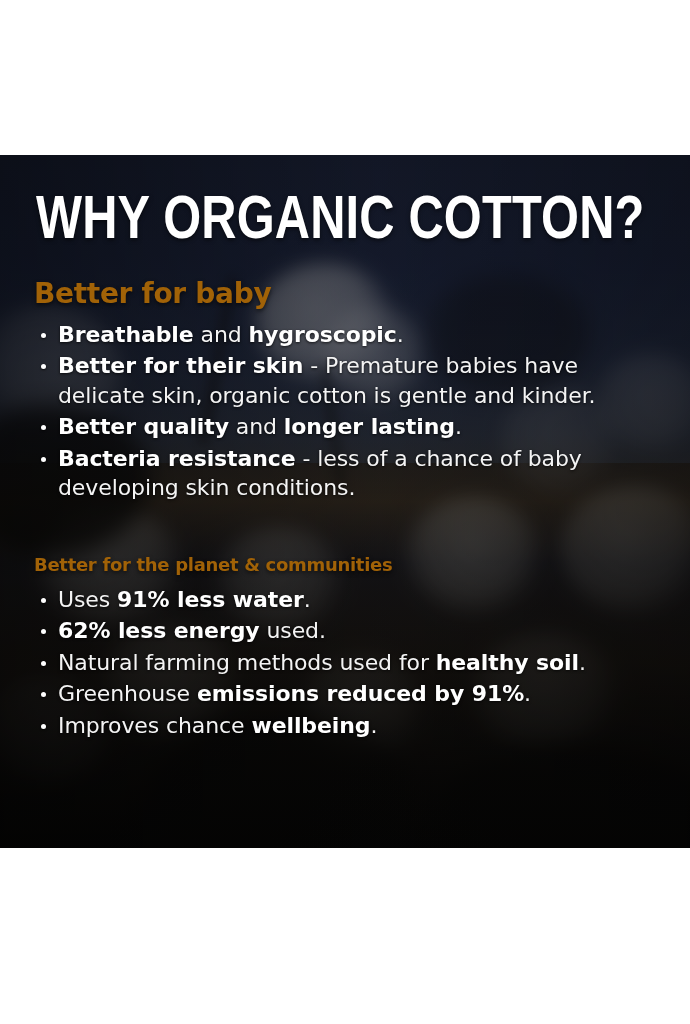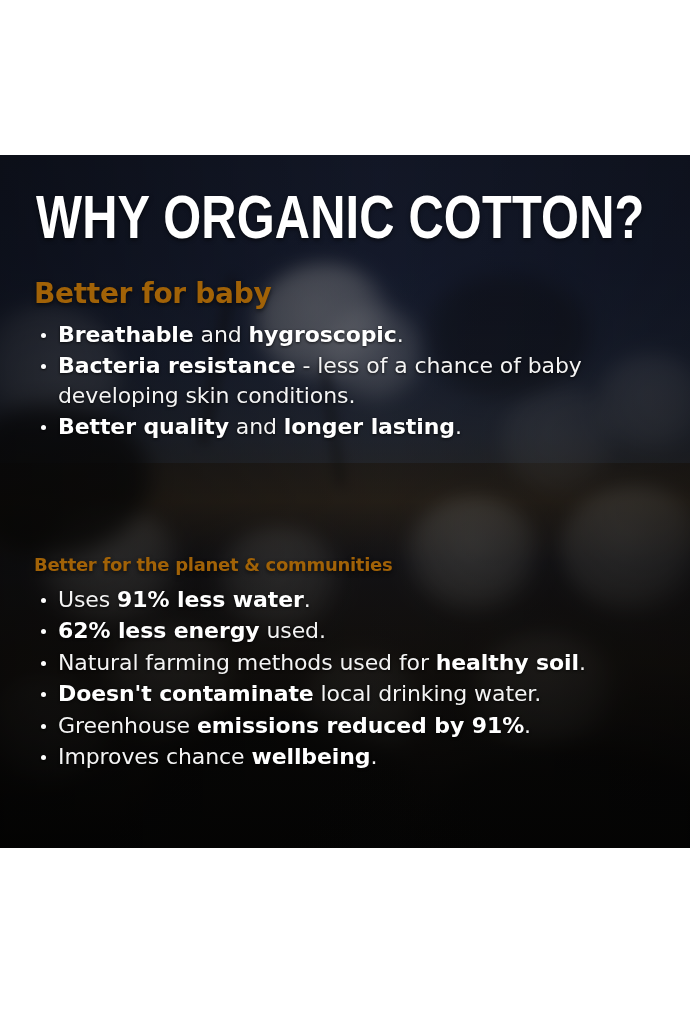--- a/index.html
+++ b/index.html
@@ -223,32 +223,32 @@
     </div>
 
     <div class="content">
 
       <h1 class="title">WHY ORGANIC COTTON?</h1>
 
       <div class="section" id="sec-baby">
         <h2 class="sec-head">Better for baby</h2>
         <ul class="bullets">
             <li><b>Breathable</b><span> and </span><b>hygroscopic</b><span>.</span></li>
+            <li><b>Better for their skin</b><span> - Premature babies have delicate skin, organic cotton is gentle and kinder.</span></li>
+            <li><b>Better quality</b><span> and </span><b>longer lasting</b><span>.</span></li>
             <li><b>Bacteria resistance</b><span> - less of a chance of baby developing skin conditions.</span></li>
-            <li><b>Better quality</b><span> and </span><b>longer lasting</b><span>.</span></li>
           </ul>
       </div>
 
       <div class="section" id="sec-planet">
         <h2 class="sec-head">Better for the planet &amp; communities</h2>
         <ul class="bullets">
             <li><span>Uses </span><b>91% less water</b><span>.</span></li>
             <li><b>62% less energy</b><span> used.</span></li>
             <li><span>Natural farming methods used for </span><b>healthy soil</b><span>.</span></li>
-            <li><b>Doesn't contaminate</b><span> local drinking water.</span></li>
             <li><span>Greenhouse </span><b>emissions reduced by 91%</b><span>.</span></li>
             <li><span>Improves chance </span><b>wellbeing</b><span>.</span></li>
           </ul>
       </div>
 
     </div>
   </div>
 </div>
 
 </body></html>

